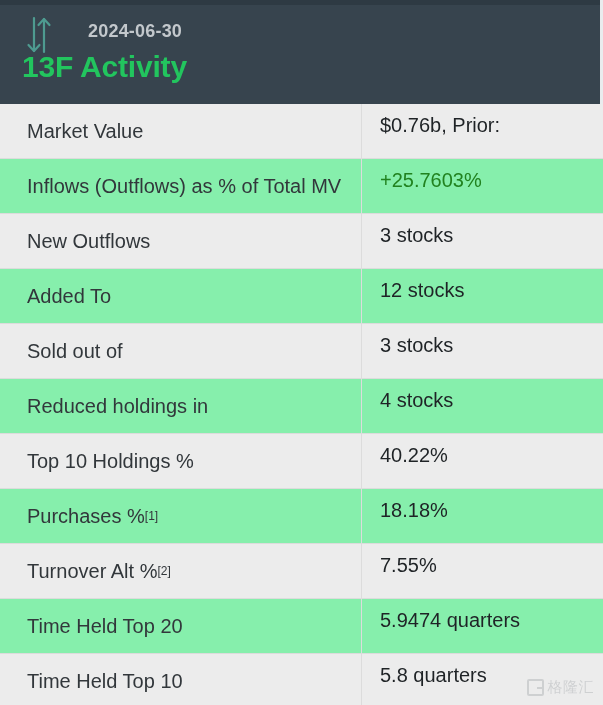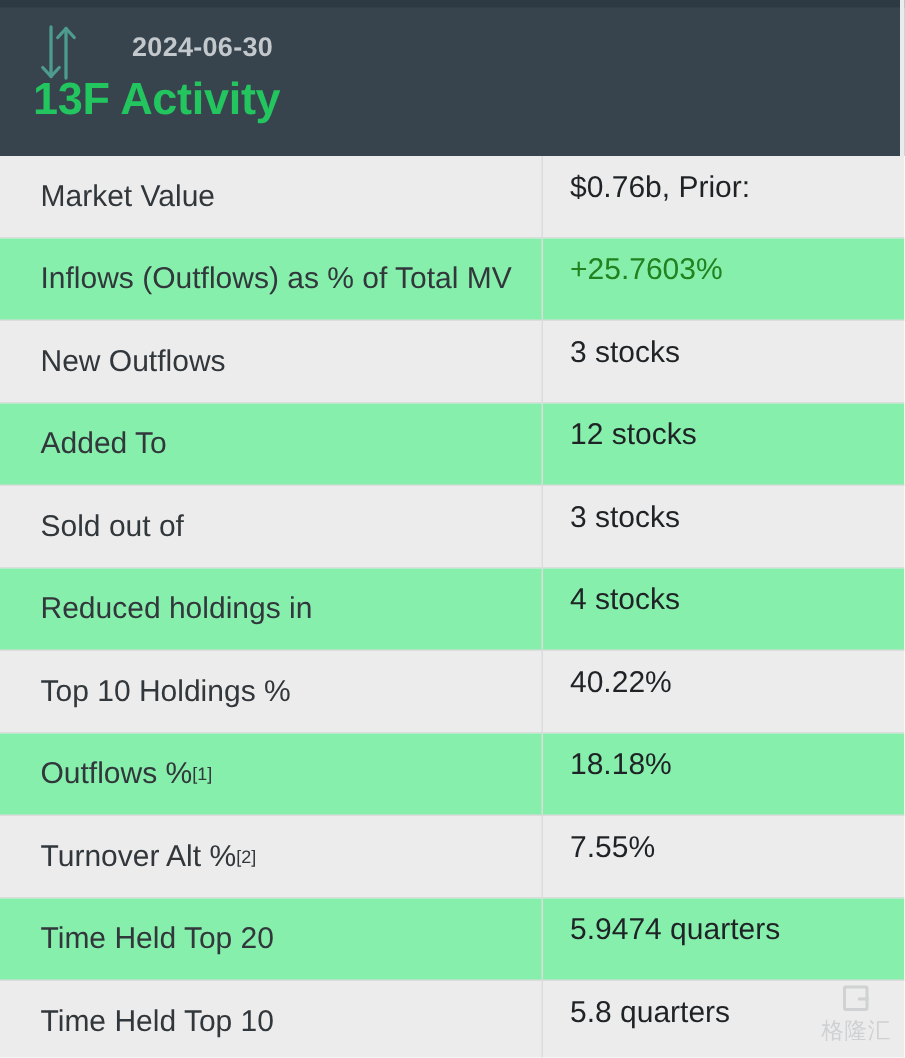--- a/index.html
+++ b/index.html
@@ -122,21 +122,20 @@
   
   .watermark {
     position: absolute;
     right: 9px;
     bottom: 8px;
     display: flex;
     align-items: center;
     gap: 4px;
     opacity: 0.30;
     pointer-events: none;
-    flex-direction: column;
   }
   .wm-mark {
     width: 17px;
     height: 17px;
     border: 2px solid #8c9196;
     border-radius: 2px;
     position: relative;
     box-sizing: border-box;
   }
   .wm-mark::after {
@@ -234,21 +233,21 @@
       <div class="row odd">
         <div class="cell-label">
           <span>Top 10 Holdings %</span>
         </div>
         <div class="cell-value">
           <span>40.22%</span>
         </div>
       </div>
       <div class="row even">
         <div class="cell-label">
-          <span>Outflows %</span>
+          <span>Purchases %</span>
           <sup>[1]</sup>
         </div>
         <div class="cell-value">
           <span>18.18%</span>
         </div>
       </div>
       <div class="row odd">
         <div class="cell-label">
           <span>Turnover Alt %</span>
           <sup>[2]</sup>

